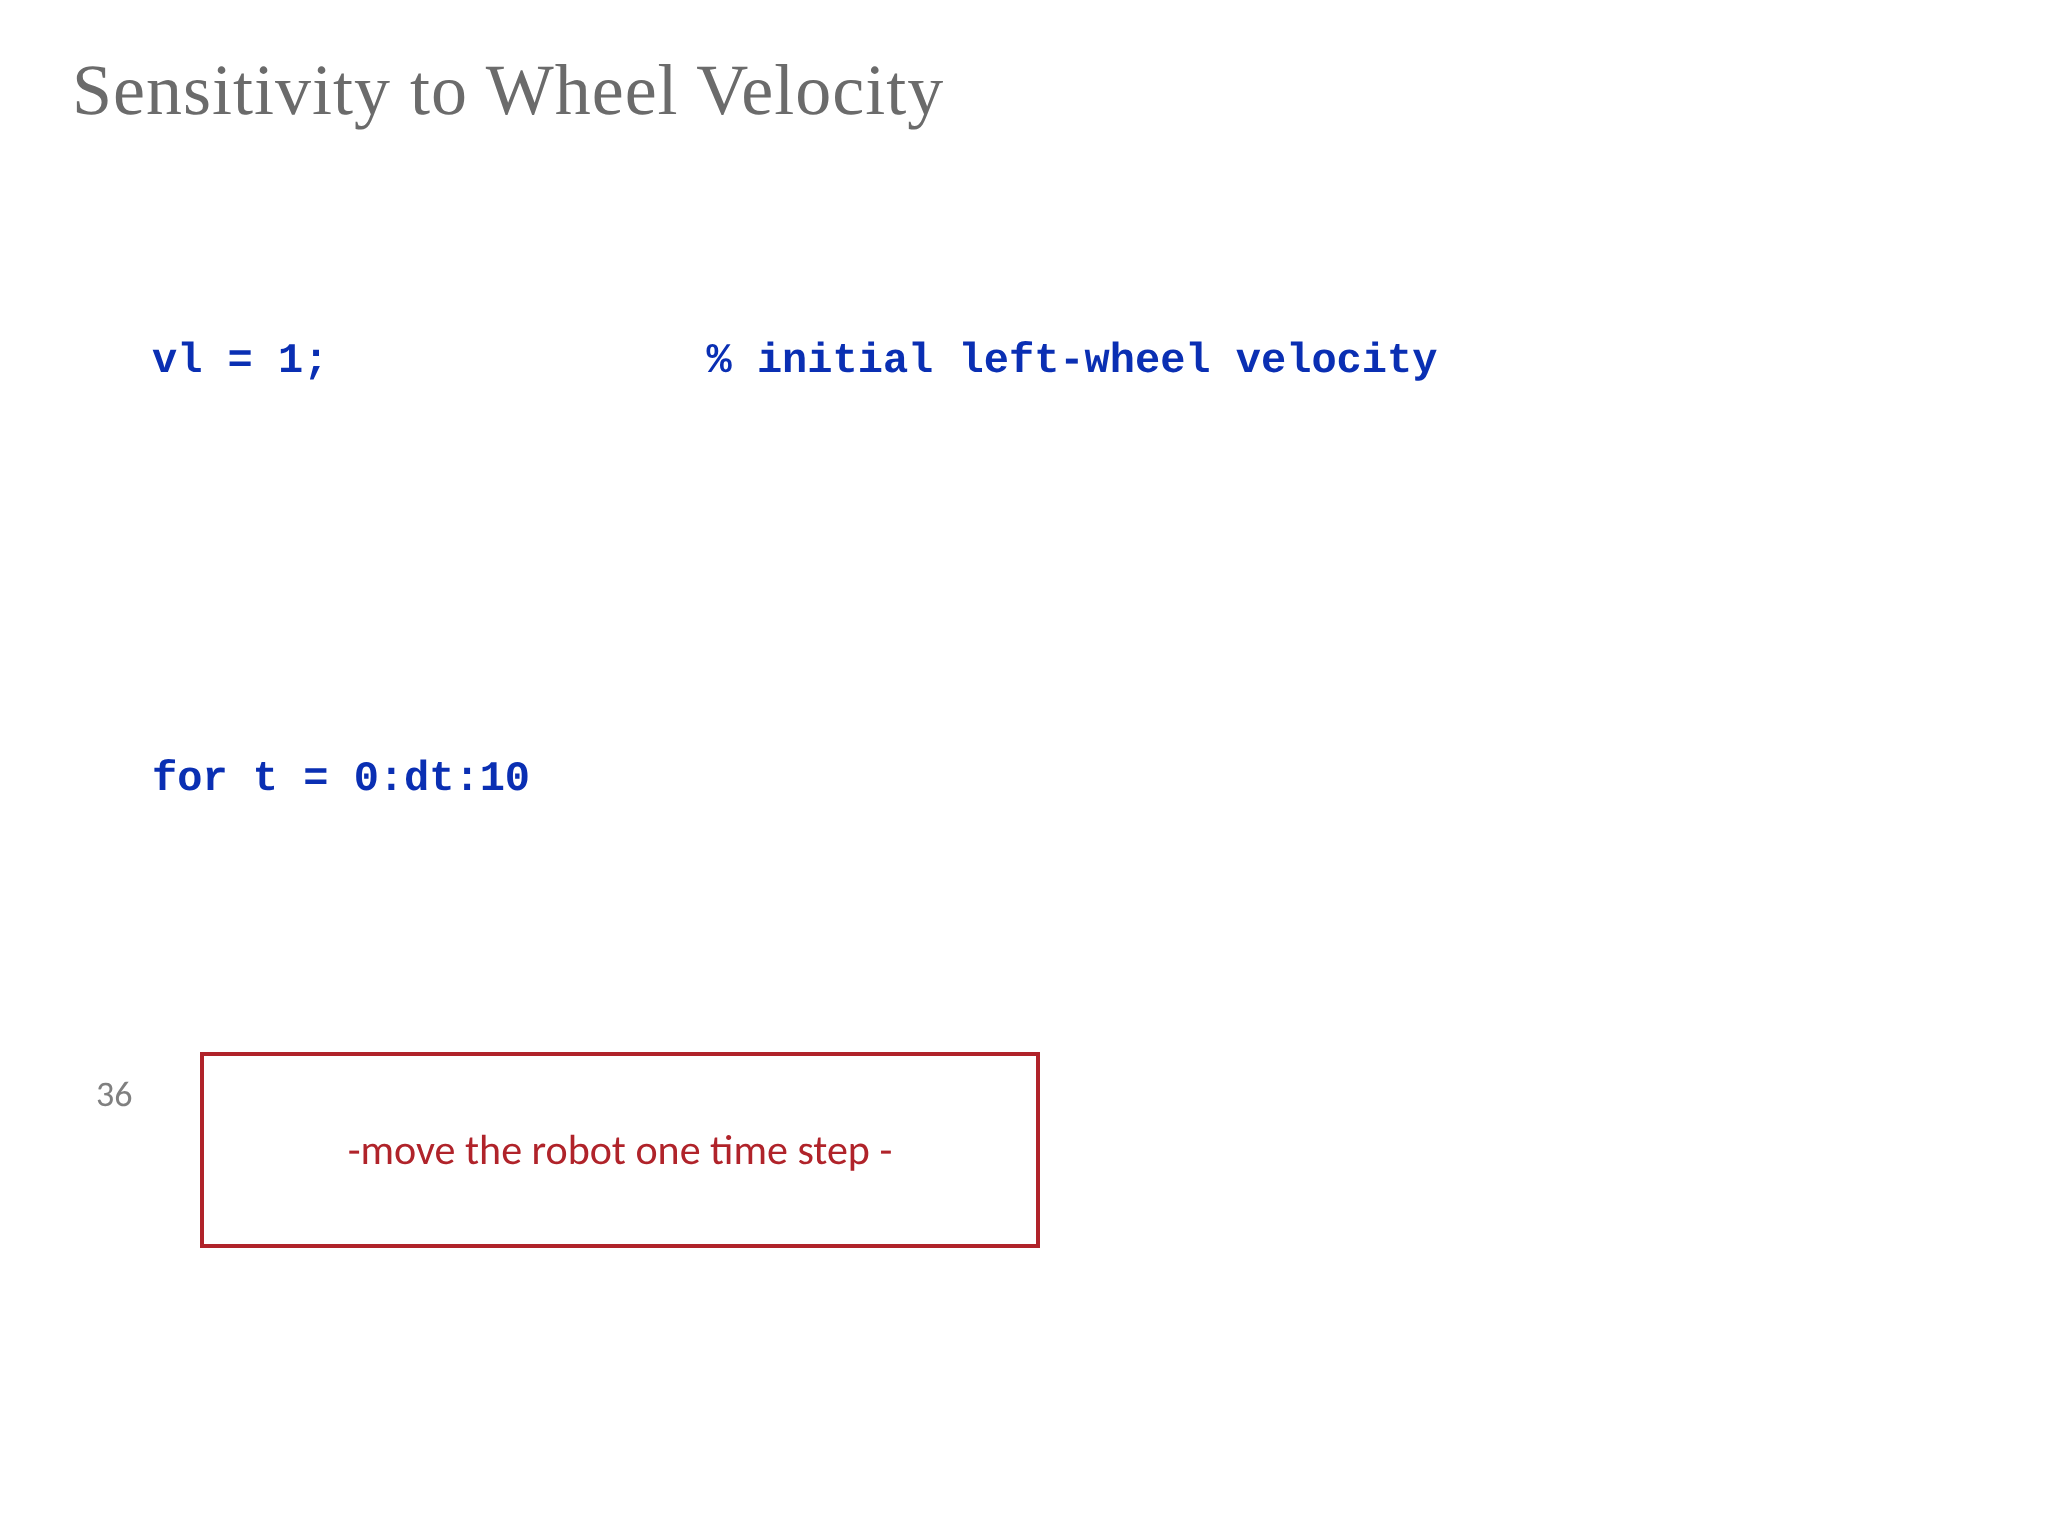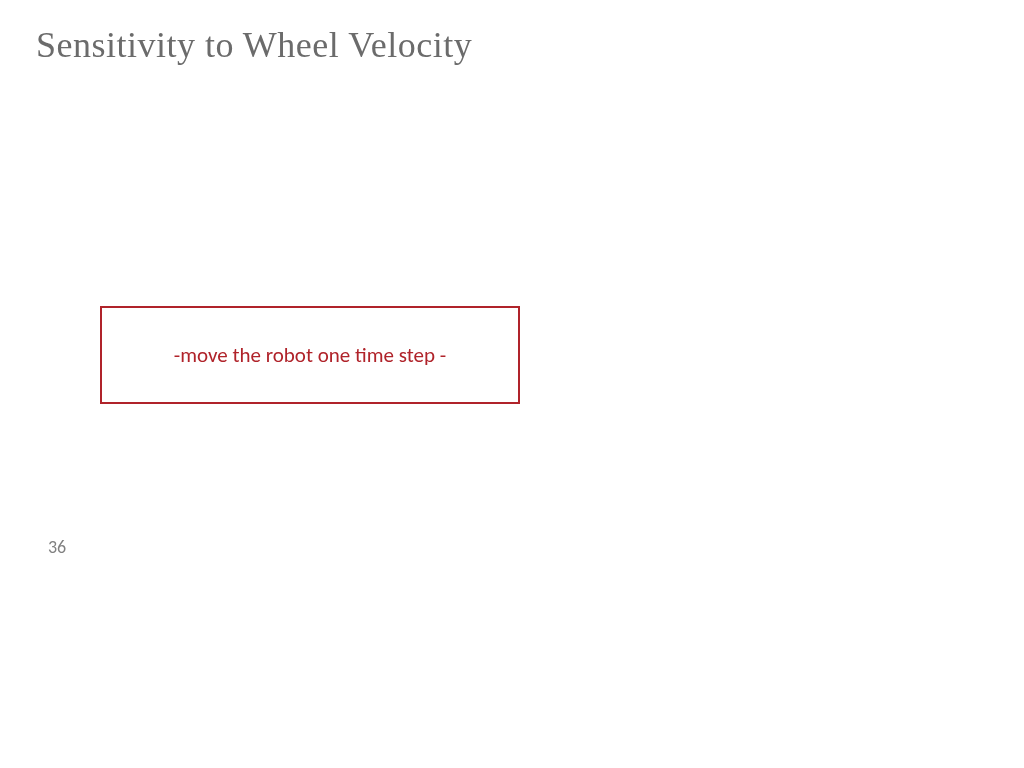--- a/index.html
+++ b/index.html
@@ -78,21 +78,23 @@
   }
 </style>
 </head>
 <body>
 
 <div class="slide">
 
   <h1 class="title">Sensitivity to Wheel Velocity</h1>
 
   <div class="code-block">
+    <span class="code-line">vl = 1;               % initial left-wheel velocity</span>
     <div class="spacer"></div>
+    <span class="code-line">for t = 0:dt:10</span>
 
     <div class="callout-row">
       <div class="callout">
         <span class="line1">-move the robot one time step -</span>
         
       </div>
     </div>
 
     
     

